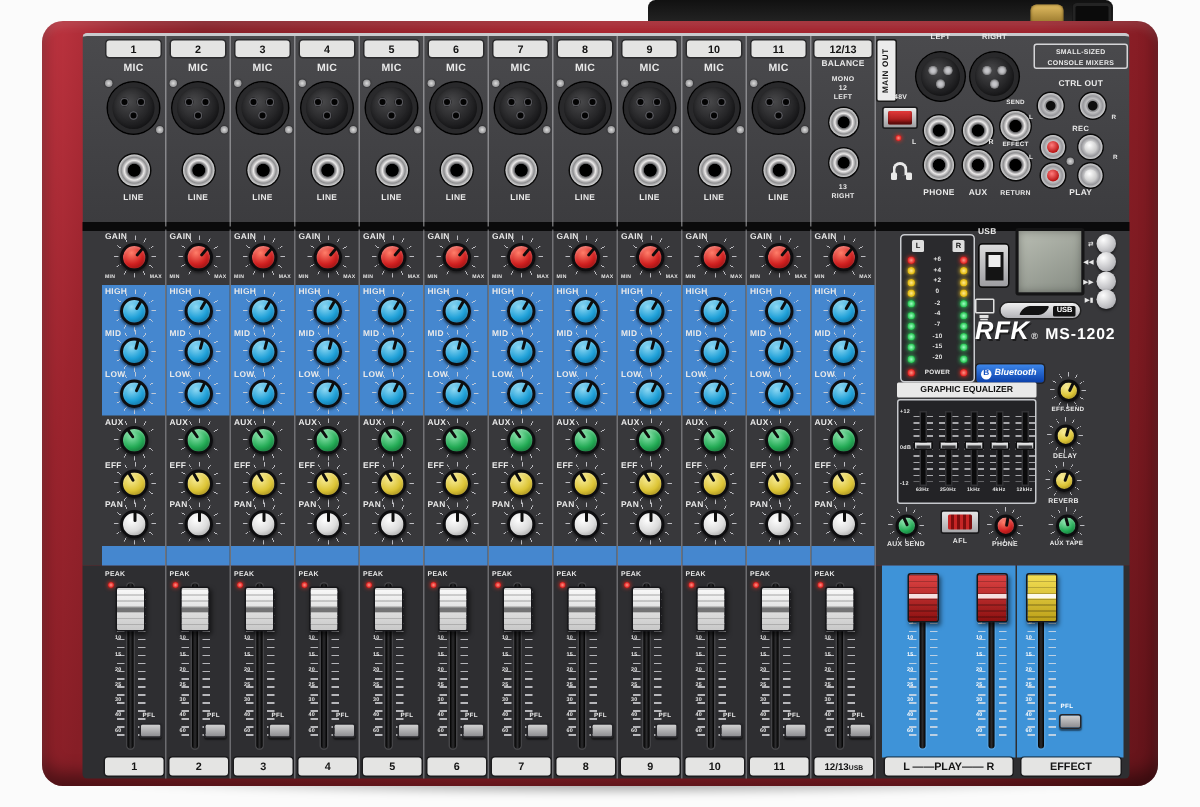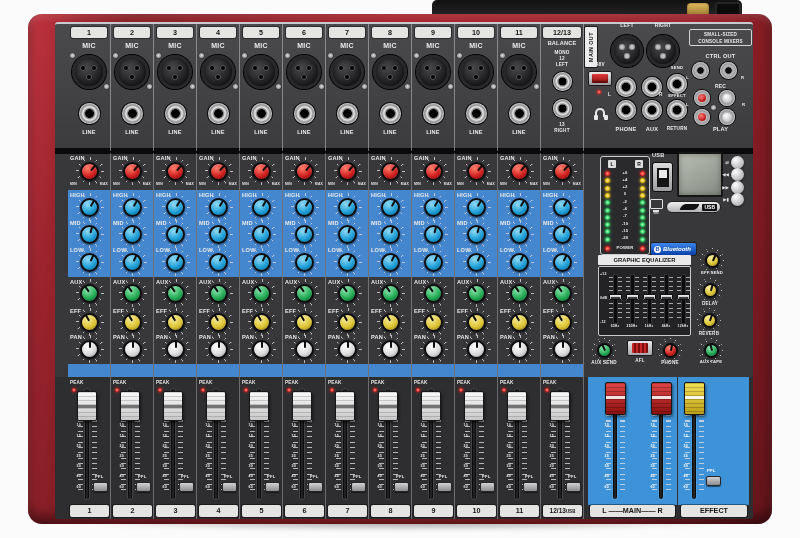--- a/index.html
+++ b/index.html
@@ -245,20 +245,25 @@
       <i class="usbtongue"></i>
     </div>
   <div class="pc">
       <i></i>
     </div>
   <div class="wpill">
       <i class="swoosh"></i>
       <b class="wusbtxt">USB</b>
     </div>
   <div class="lcd"></div>
+  <div class="logo">
+    <span class="rfk">RFK</span>
+    <span class="reg">®</span>
+    <span class="model">MS-1202</span>
+  </div>
   <div class="bt">
     <span class="bticon">B</span>
     <span class="btlbl">Bluetooth</span>
   </div>
   <div class="geqtitle">GRAPHIC EQUALIZER</div>
   <div class="geqbox" id="geq">
     <div class="lb f35" style="left:1px;top:5px">+12</div>
     <div class="lb f35" style="left:1px;top:29px">0dB</div>
     <div class="lb f35" style="left:1px;top:53px">-12</div>
   <div class="gtrack" style="left: 14.5px;"></div>
@@ -352,21 +357,21 @@
       <div class="lb f35 lt" style="left: -2px; top: 77px; width: 12px; text-align: right;">25</div>
       <div class="lb f35 lt" style="left: -2px; top: 87.2px; width: 12px; text-align: right;">30</div>
       <div class="lb f35 lt" style="left: -2px; top: 97.4px; width: 12px; text-align: right;">40</div>
       <div class="lb f35 lt" style="left: -2px; top: 107.6px; width: 12px; text-align: right;">60</div>
       <div class="fcap yellow big" style="left: 6px; top: 5px;">
         <i></i>
       </div>
       <div class="lb f4 lt" style="left: 29px; top: 92px;">PFL</div>
       <div class="pflbtn" style="left: 28px; top: 99px;"></div>
     </div>
-  <div class="numbox" style="left:590px;top:505px;width:85px;height:12px;line-height:12px">L ——MAIN—— R</div>
+  <div class="numbox" style="left:590px;top:505px;width:85px;height:12px;line-height:12px">L ——PLAY—— R</div>
   <div class="numbox" style="left:681px;top:505px;width:66px;height:12px;line-height:12px">EFFECT</div>
 <div class="tstrip" style="left: 68px;">
       <div class="numbox" style="left: 3px; top: 3px; width: 36px;">1</div>
       <div class="lb f7 ctr" style="left: 0px; right: 0px; top: 18px;">MIC</div>
       <div class="xlr" style="left: 4px; top: 31px;">
         <i class="pin" style="left: 8px; top: 10px;"></i>
         <i class="pin" style="left: 19px; top: 10px;"></i>
         <i class="pin" style="left: 13.5px; top: 19px;"></i>
       </div>
       <div class="screw" style="left: 2px; top: 29px;"></div>

